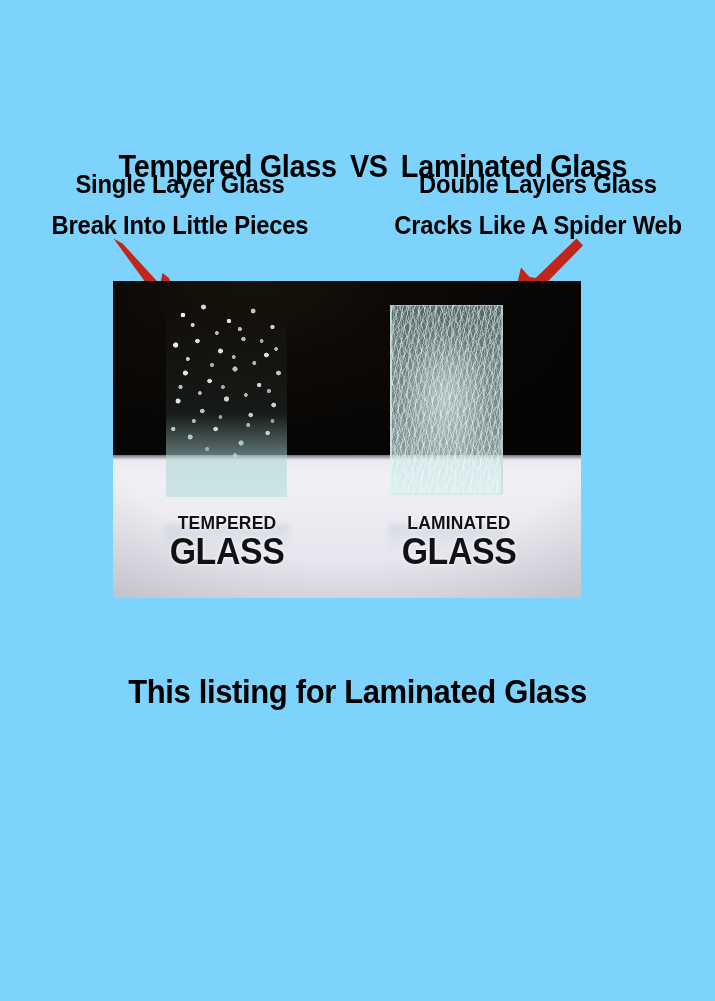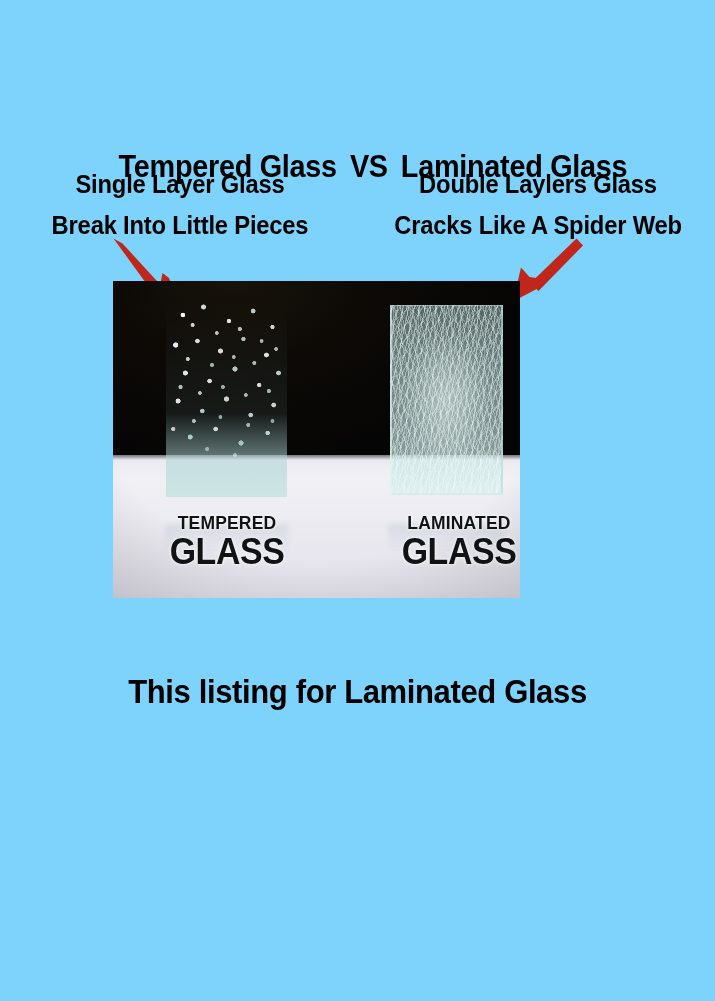--- a/index.html
+++ b/index.html
@@ -64,21 +64,21 @@
     pointer-events: none;
   }
   #arrow-left  { left: 106px; top: 236px; width: 86px; height: 78px; }
   #arrow-right { left: 506px; top: 236px; width: 78px; height: 70px; }
 
   
   #photo {
     position: absolute;
     left: 113px;
     top: 281px;
-    width: 407px;
+    width: 468px;
     height: 317px;
     overflow: hidden;
     background: #060606;
   }
   
   #photo .wall {
     position: absolute;
     left: 0; top: 0;
     width: 100%;
     height: 182px;

